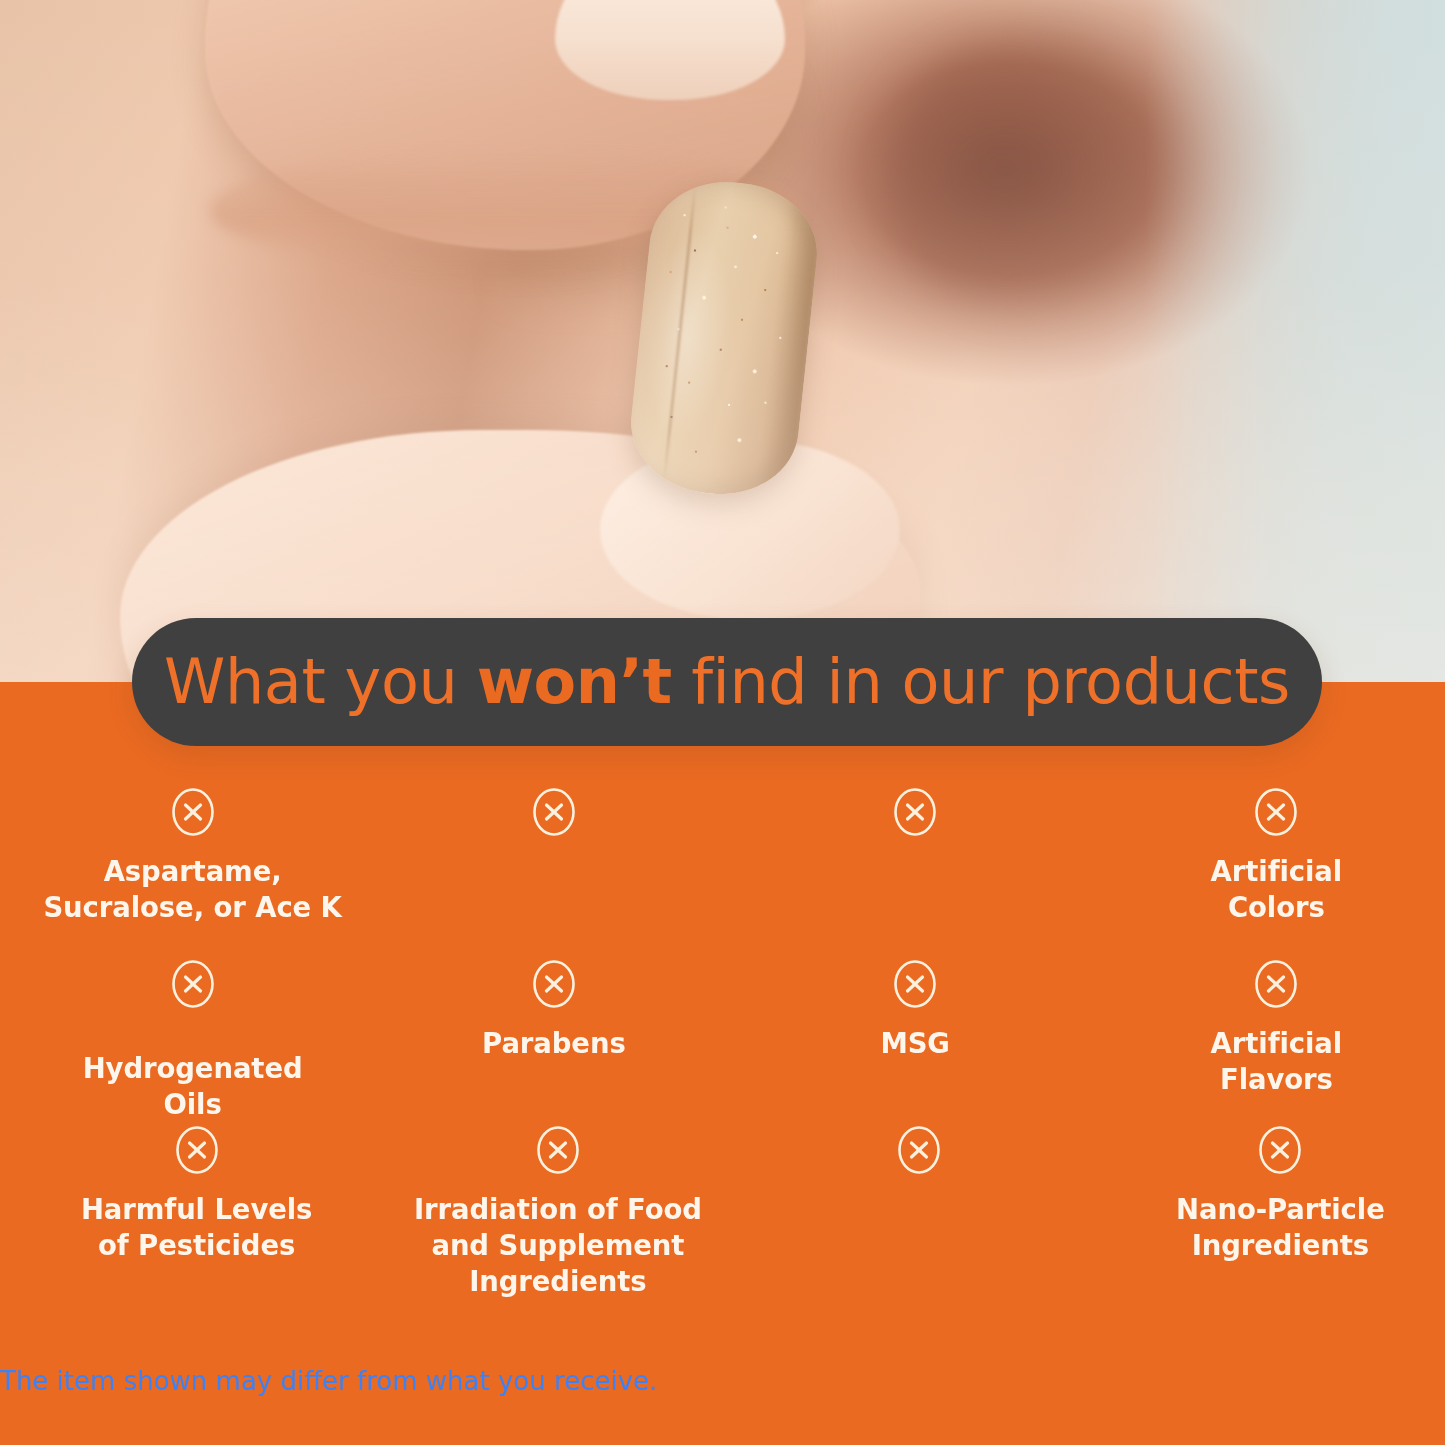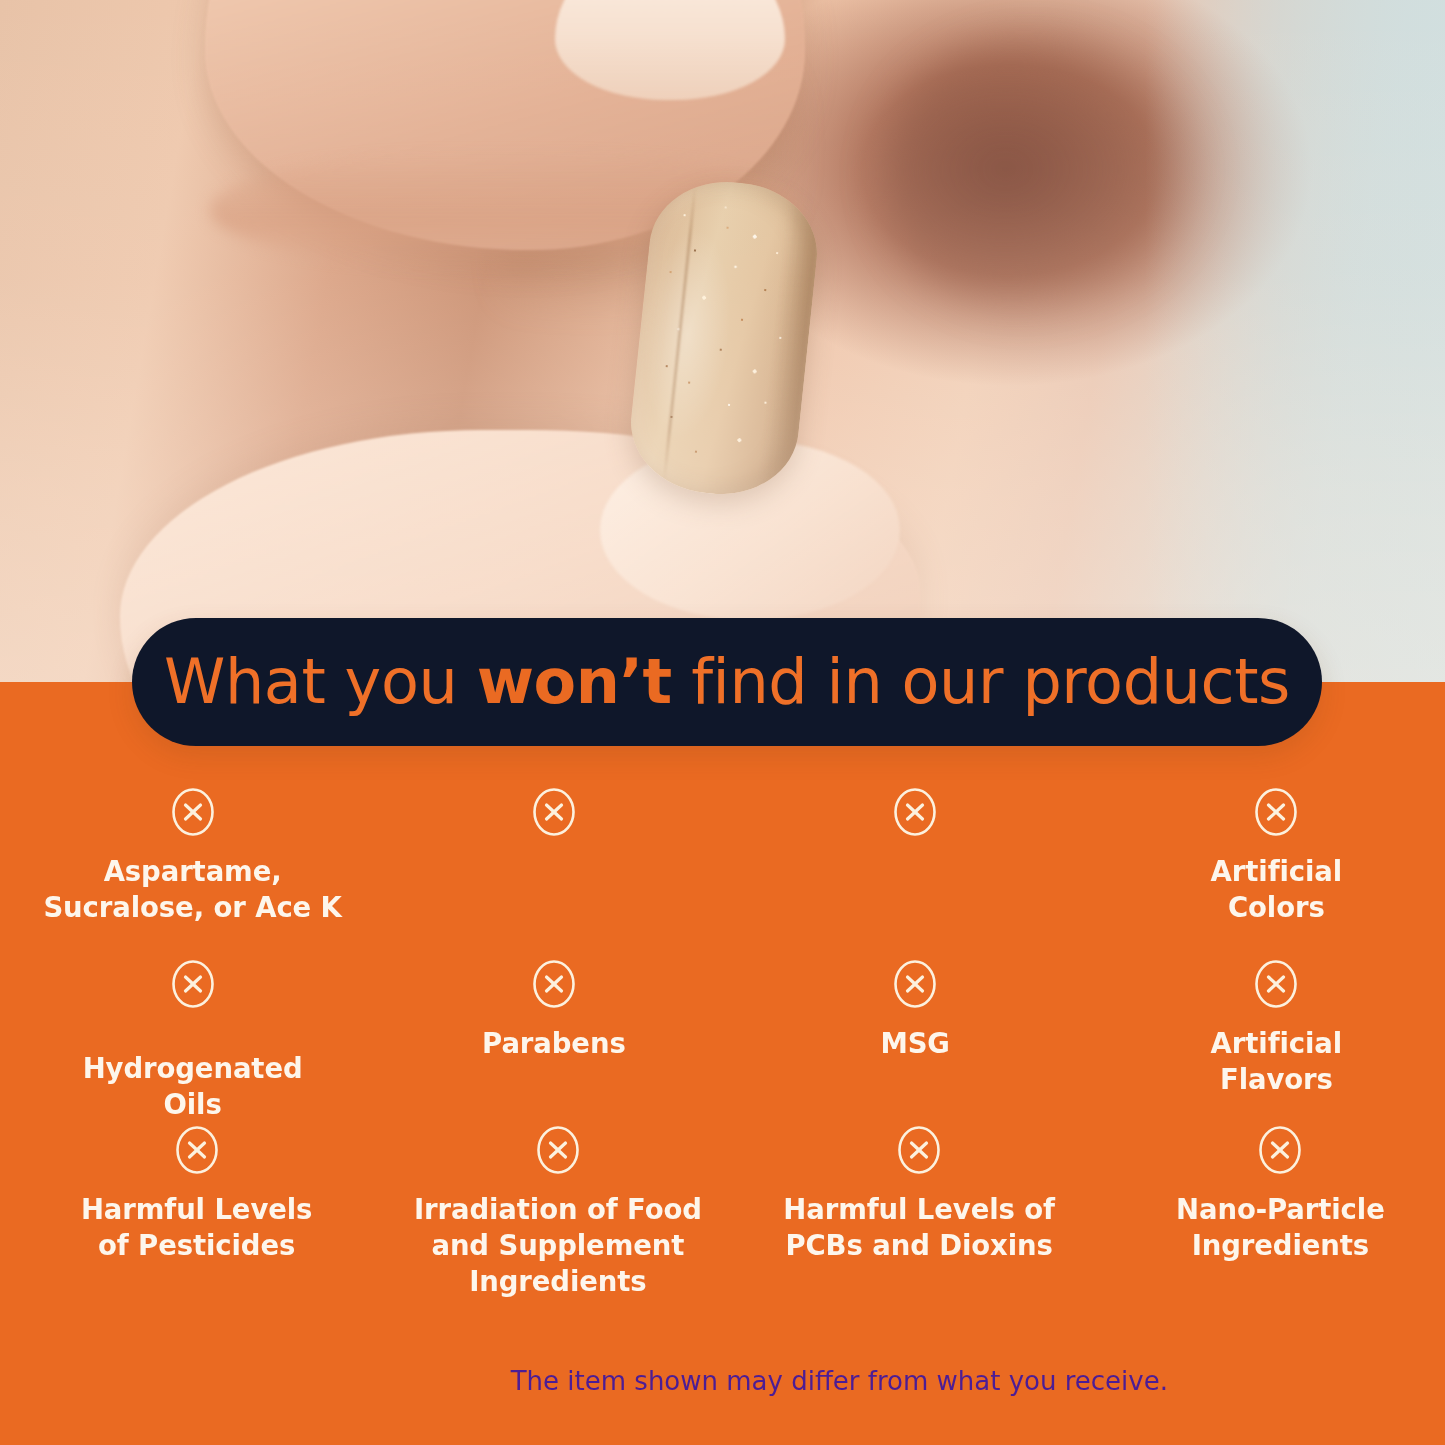--- a/index.html
+++ b/index.html
@@ -219,21 +219,21 @@
     background: #ea6a22;
   }
 
   
   .headline-card {
     position: absolute;
     left: 132px;
     top: 618px;
     width: 1190px;
     height: 128px;
-    background: #0f172a;
+    background: #404040;
     border-radius: 64px;
     box-shadow: 0 10px 26px rgba(120,60,20,0.16);
     display: flex;
     align-items: center;
     justify-content: center;
     z-index: 5;
   }
   .headline-text {
     font-family: "DejaVu Sans", sans-serif;
     font-size: 62px;
@@ -289,24 +289,24 @@
     text-align: center;
     letter-spacing: -0.1px;
   }
 
   
   .footer-note {
     position: absolute;
     left: 0;
     top: 1366px;
     width: 1168px;
-    text-align: right;
+    text-align: left;
     font-family: "DejaVu Sans", sans-serif;
     font-size: 26px;
-    color: #4c1d95;
+    color: #3b82f6;
     z-index: 3;
   }
 </style>
 </head>
 <body>
 
 <div id="page">
 
   <div class="photo">
     <div class="photo-layer bg-base"></div>
@@ -431,22 +431,20 @@
         <div class="cell-label" style="white-space: pre-line;">Irradiation of Food
 and Supplement
 Ingredients</div>
       </div>
       <div class="grid-cell">
         <svg class="x-icon" viewBox="0 0 46 52">
           <ellipse cx="23" cy="26" rx="19.5" ry="22.5" fill="none" stroke="#fcf1de" stroke-width="2.6"></ellipse>
           <line x1="15.5" y1="19" x2="30.5" y2="33" stroke="#fcf1de" stroke-width="3.2" stroke-linecap="round"></line>
           <line x1="30.5" y1="19" x2="15.5" y2="33" stroke="#fcf1de" stroke-width="3.2" stroke-linecap="round"></line>
         </svg>
-        <div class="cell-label" style="white-space: pre-line;">Harmful Levels of
-PCBs and Dioxins</div>
       </div>
       <div class="grid-cell">
         <svg class="x-icon" viewBox="0 0 46 52">
           <ellipse cx="23" cy="26" rx="19.5" ry="22.5" fill="none" stroke="#fcf1de" stroke-width="2.6"></ellipse>
           <line x1="15.5" y1="19" x2="30.5" y2="33" stroke="#fcf1de" stroke-width="3.2" stroke-linecap="round"></line>
           <line x1="30.5" y1="19" x2="15.5" y2="33" stroke="#fcf1de" stroke-width="3.2" stroke-linecap="round"></line>
         </svg>
         <div class="cell-label" style="white-space: pre-line;">Nano-Particle
 Ingredients</div>
       </div>

